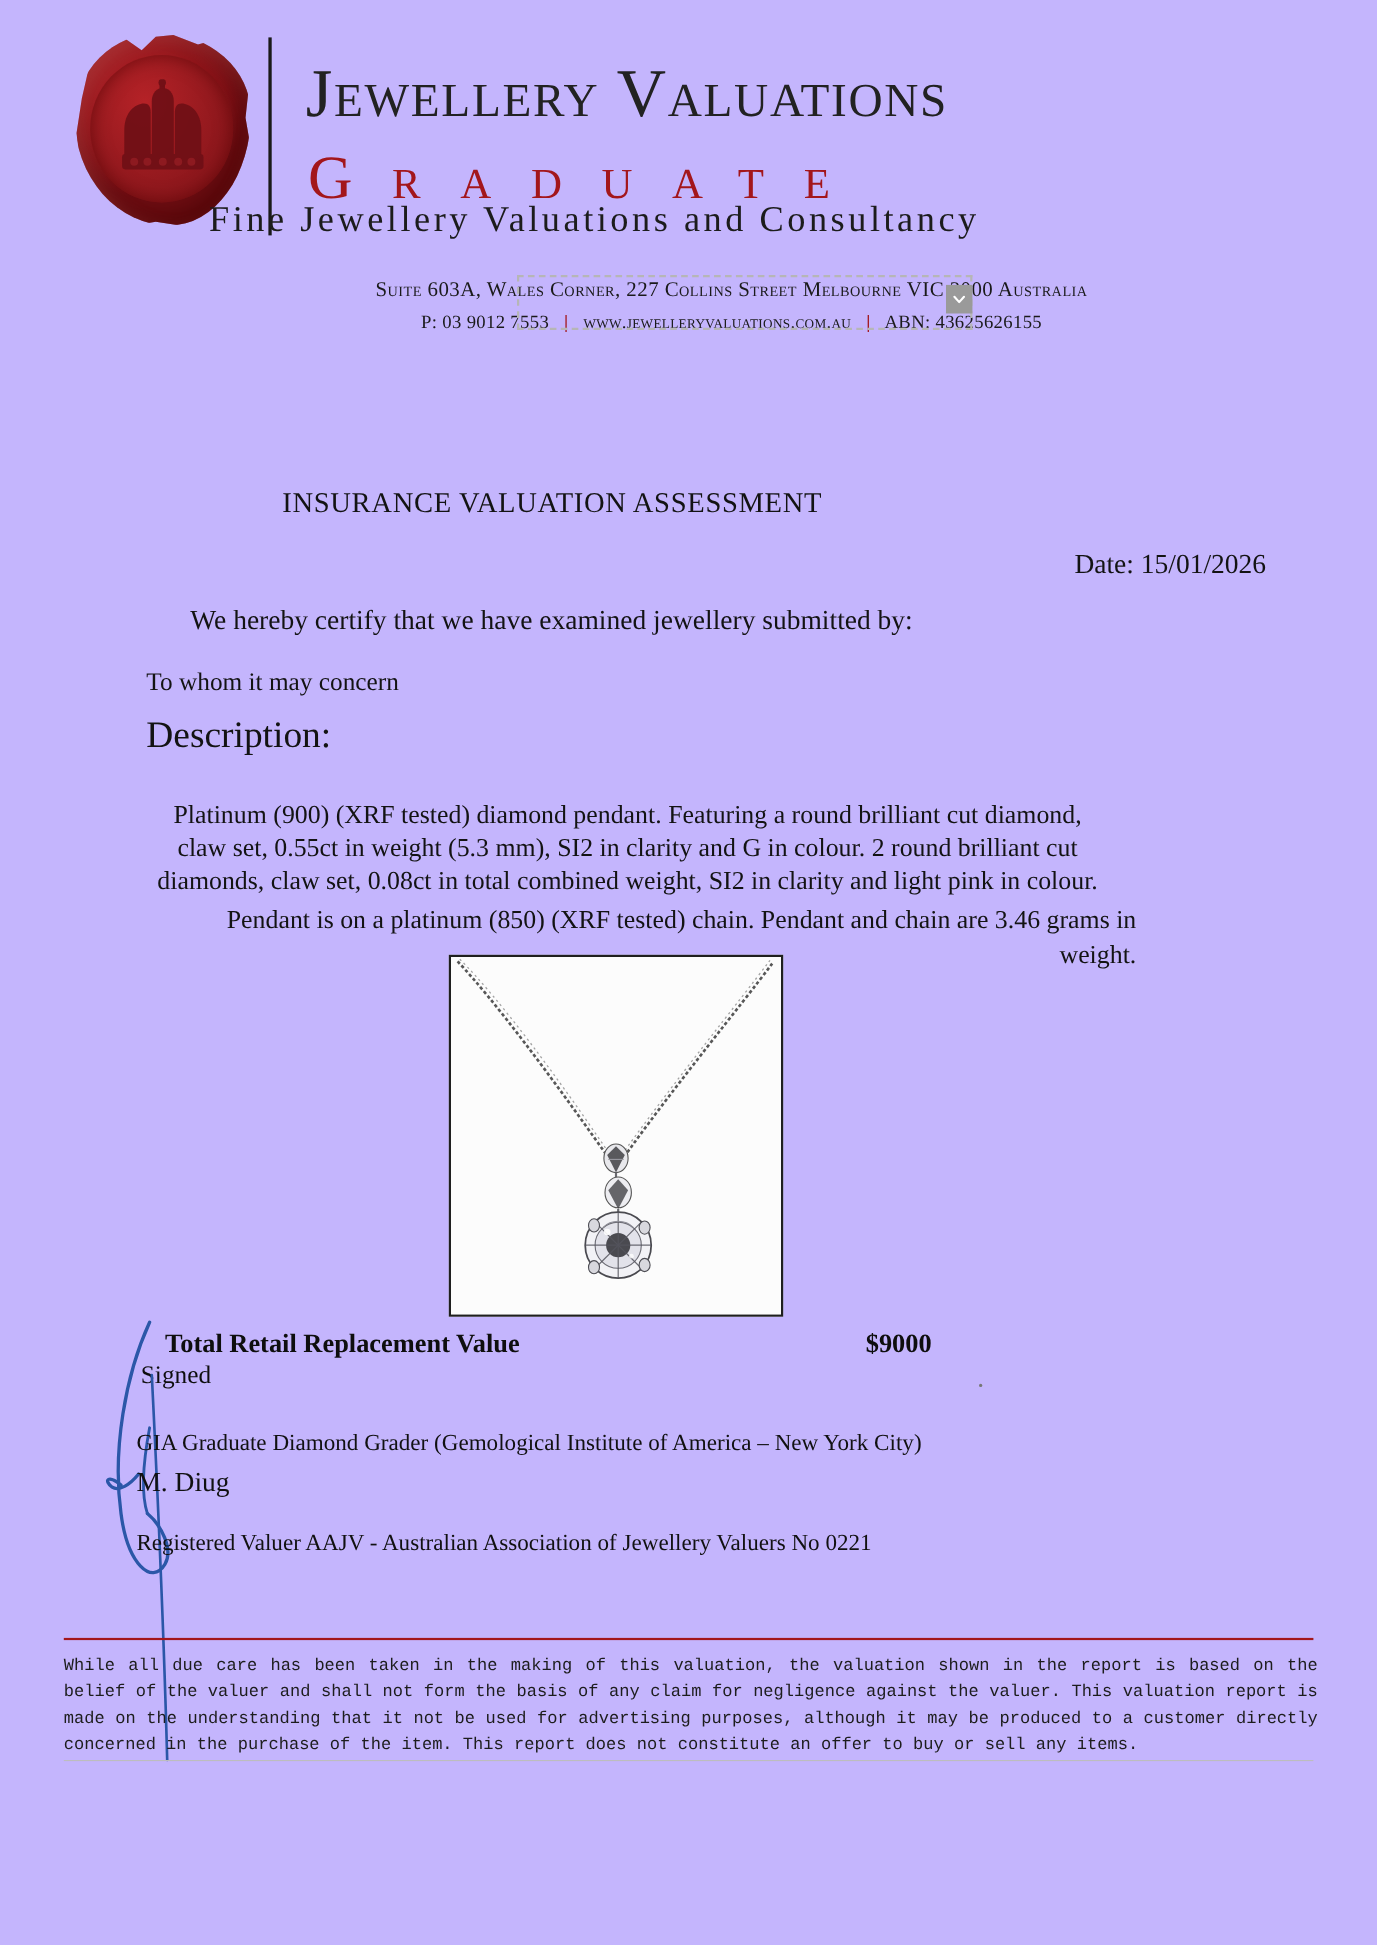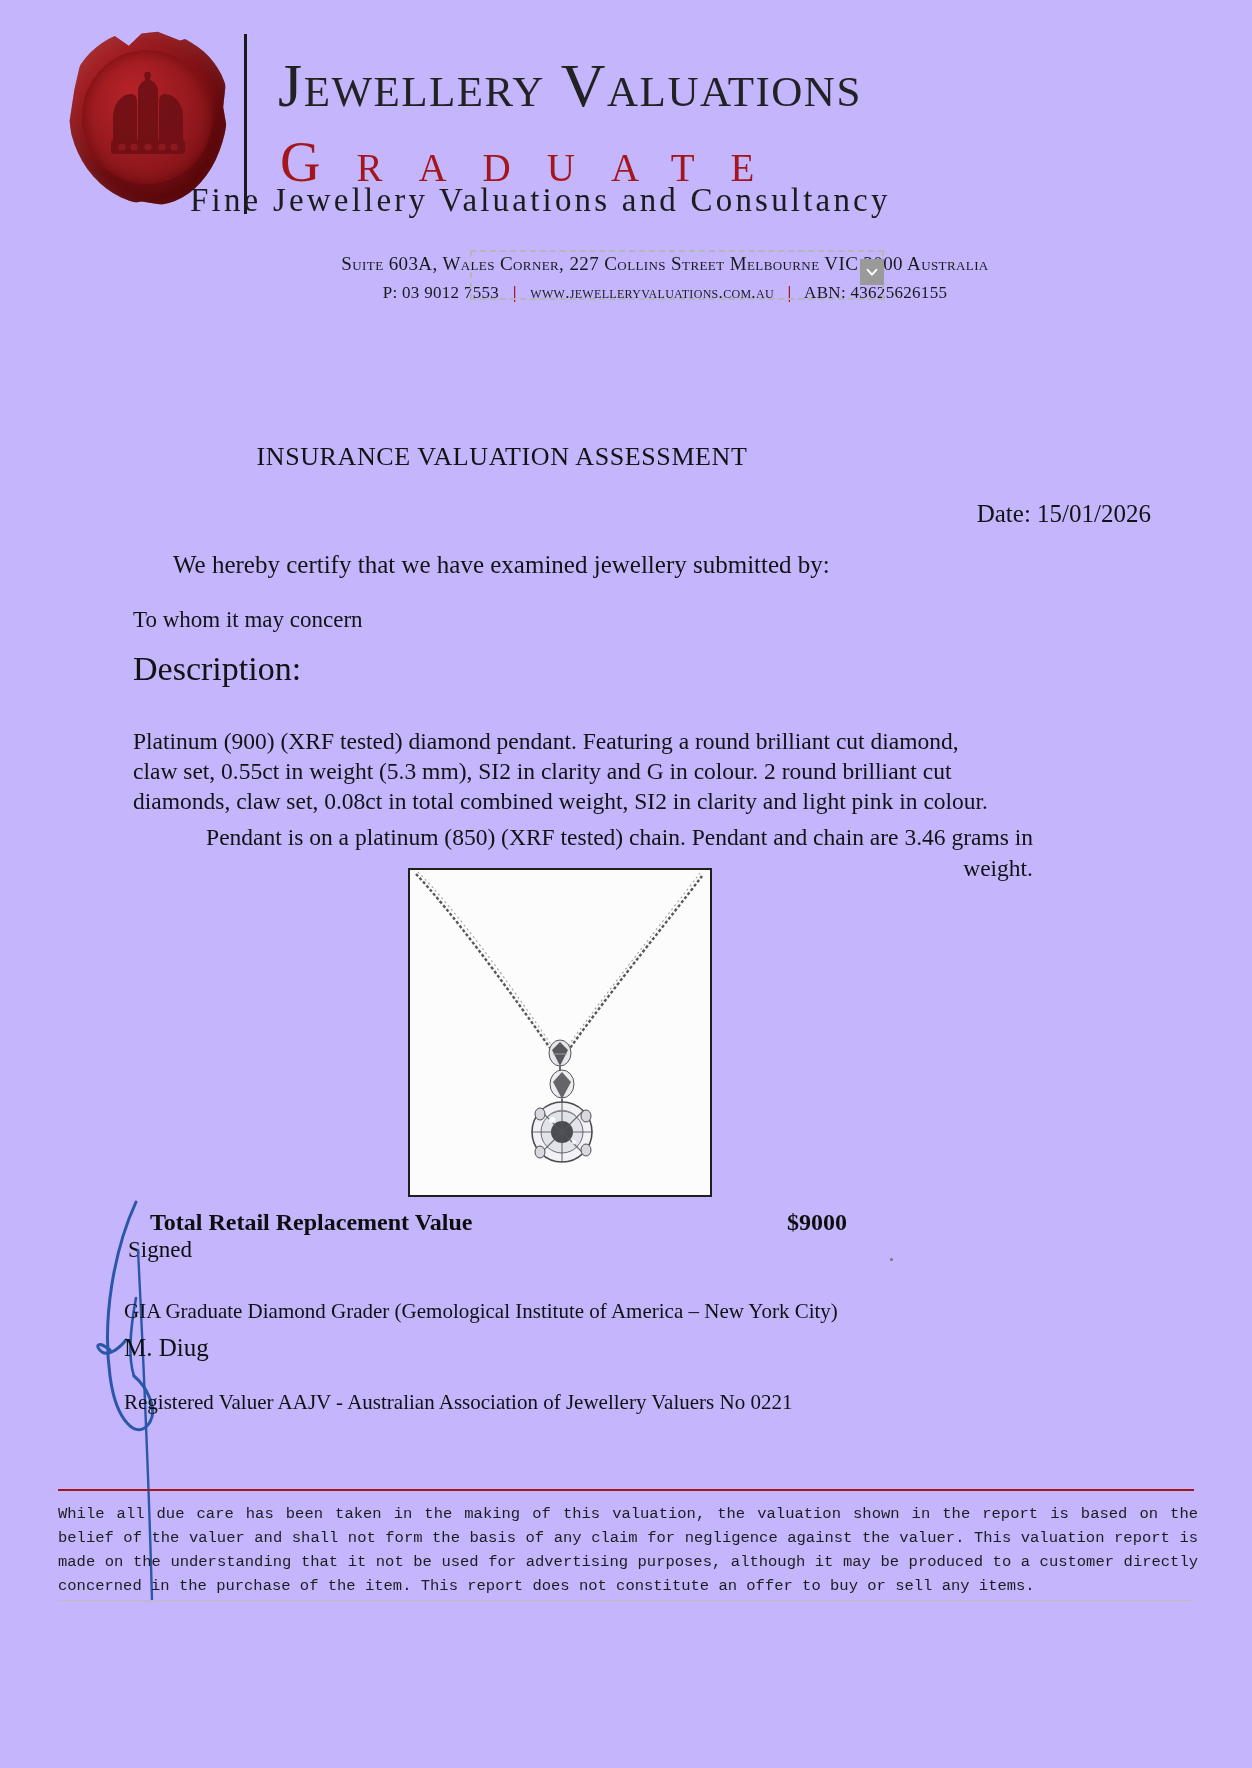--- a/index.html
+++ b/index.html
@@ -203,21 +203,21 @@
     color: #131313;
   }
   .desc-body {
     position: absolute;
     top: 726px;
     left: 133px;
     width: 875px;
     font-size: 23.5px;
     line-height: 1.28;
     color: #131313;
-    text-align: left;
+    text-align: center;
   }
   .chain-note {
     position: absolute;
     top: 822px;
     left: 133px;
     width: 900px;
     font-size: 23.5px;
     line-height: 1.3;
     color: #131313;
     text-align: right;

